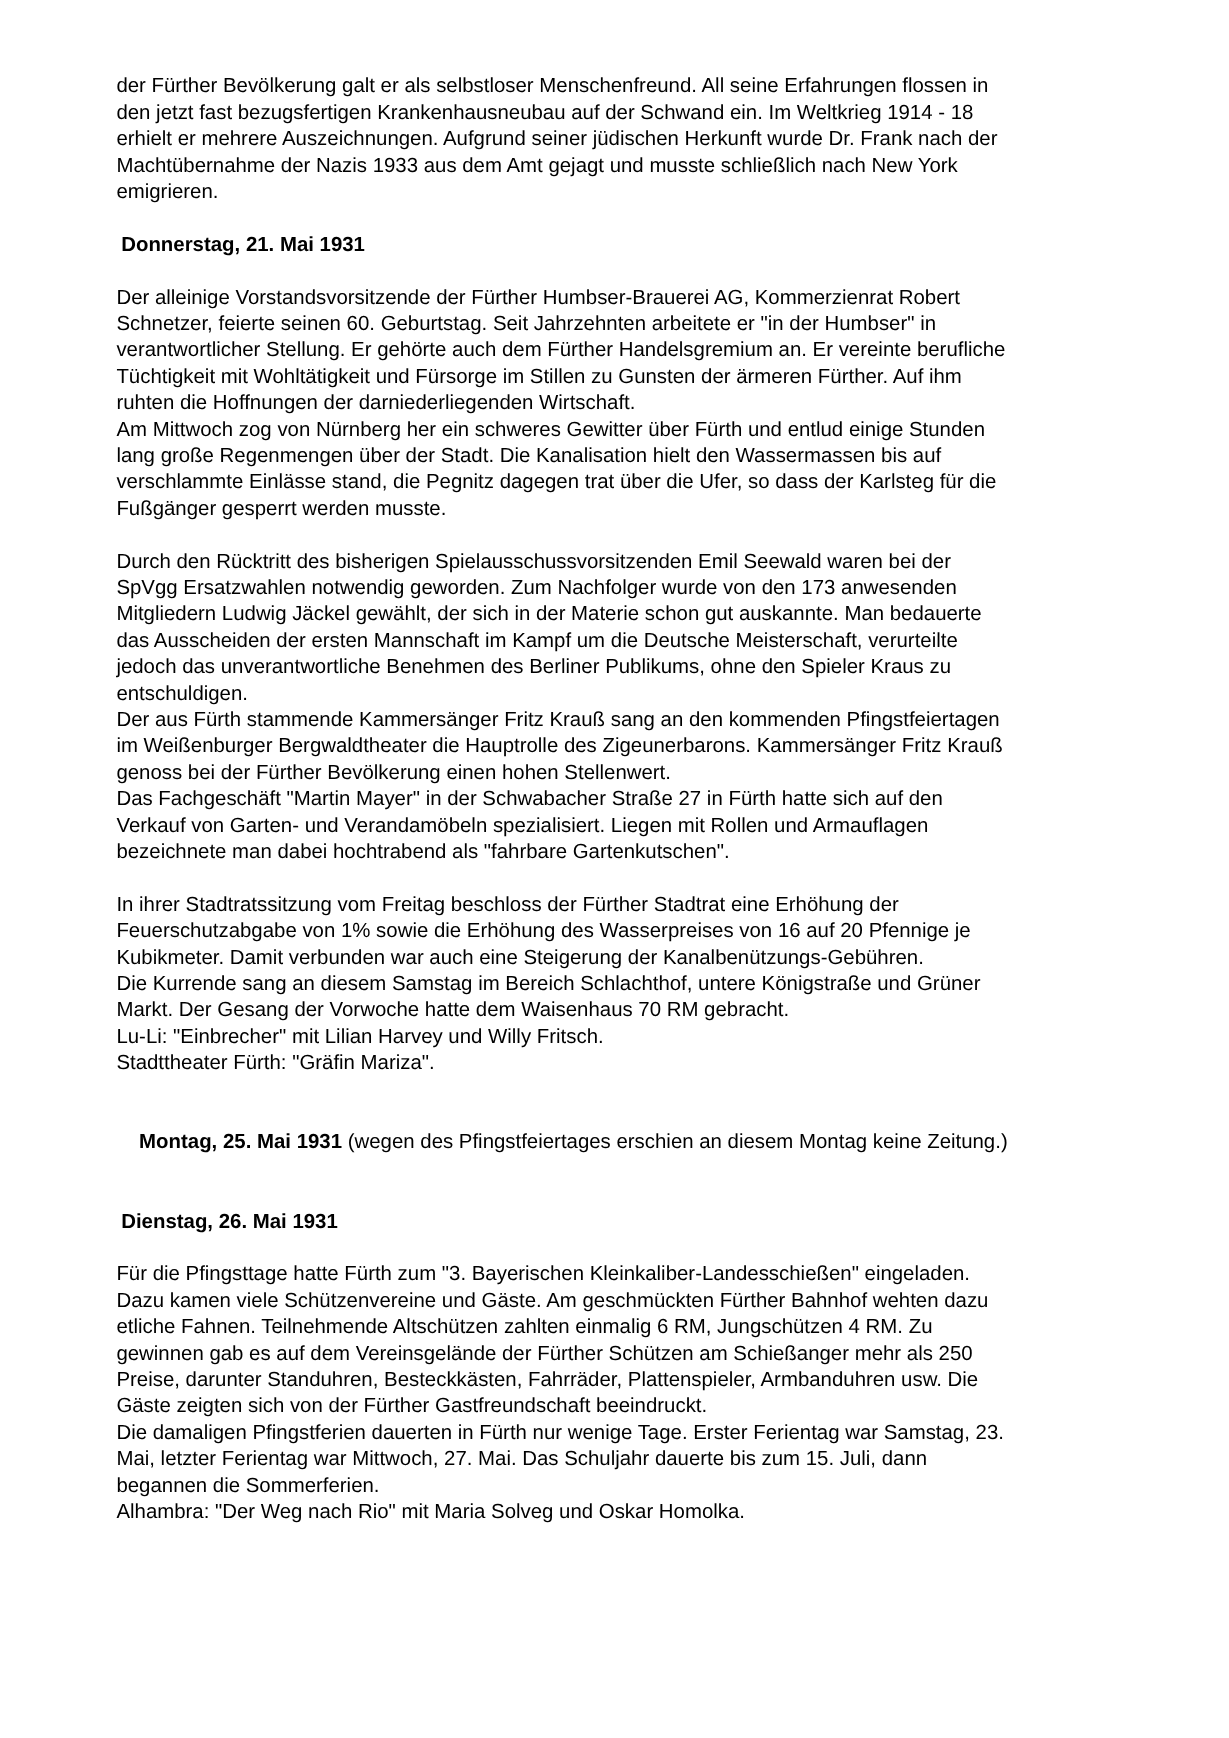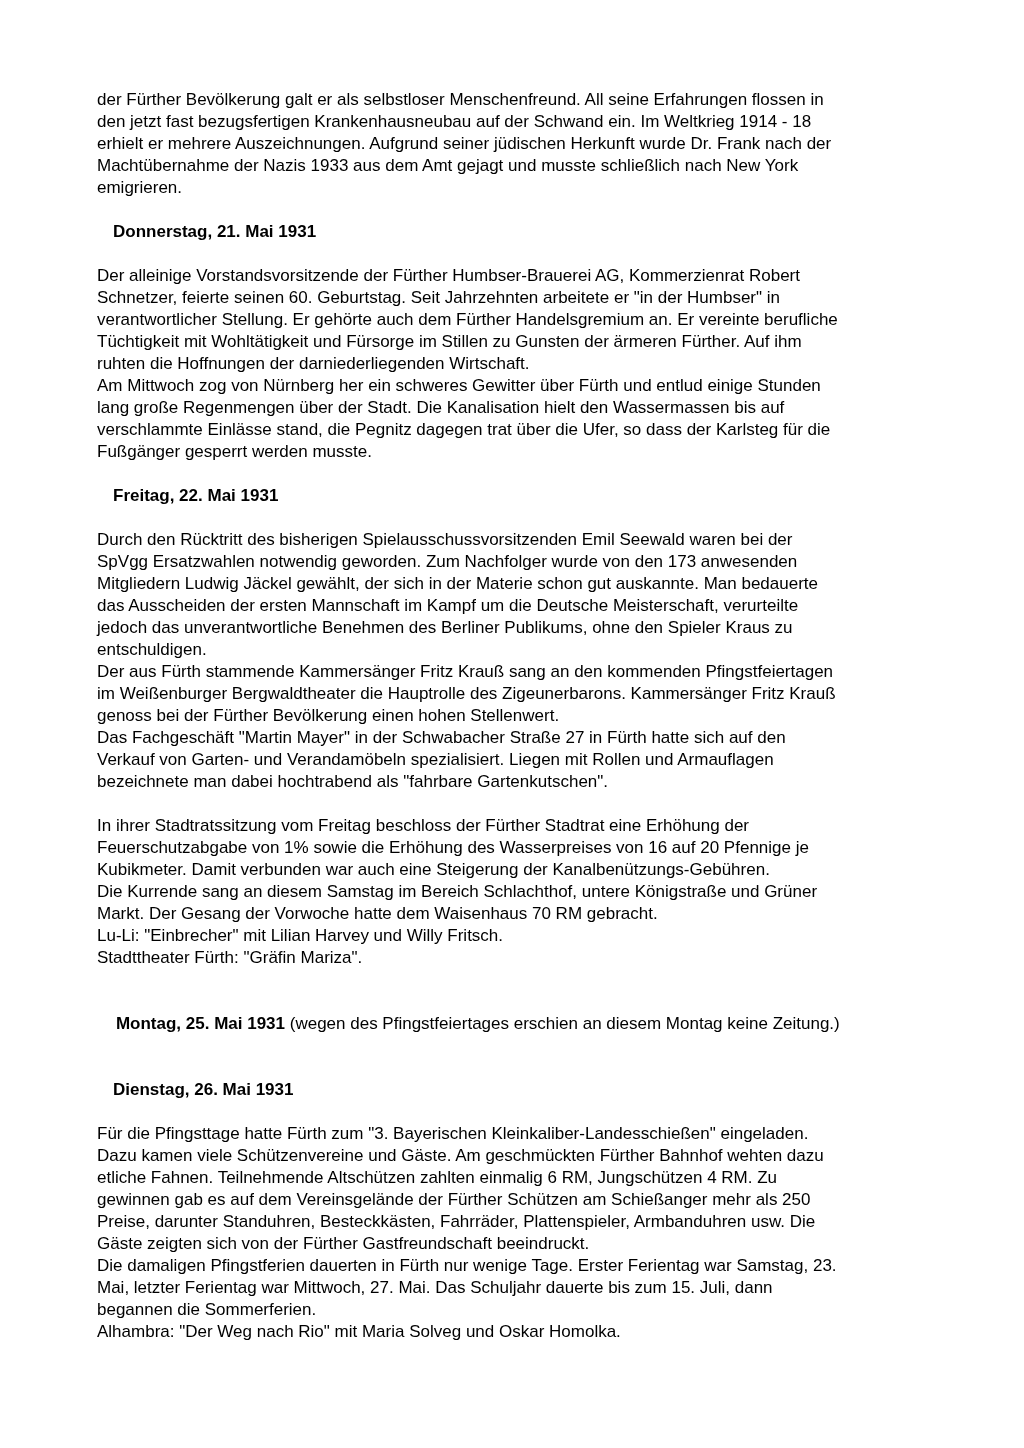--- a/index.html
+++ b/index.html
@@ -9,34 +9,34 @@
   }
   body {
     width: 1024px;
     height: 1448px;
     overflow: hidden;
   }
   .doc-page {
     box-sizing: border-box;
     width: 1024px;
     height: 1448px;
-    padding: 89px 60px 0 97px;
+    padding: 61px 60px 0 97px;
     background: #ffffff;
     color: #000000;
     font-family: "Liberation Sans", "DejaVu Sans", sans-serif;
     font-size: 17px;
     line-height: 22px;
   }
   .para {
     white-space: pre-line;
     margin: 0 0 22px 0;
     font-weight: normal;
   }
   .head {
-    margin: 0 0 22px 16px;
+    margin: 0 0 22px 4px;
     font-weight: bold;
     font-size: 17px;
     line-height: 22px;
   }
   .head-line {
     margin: 0 0 22px 0;
     white-space: pre-wrap;
   }
   .head-line .bold-part {
     font-weight: bold;
@@ -62,21 +62,20 @@
   <p class="para">Der alleinige Vorstandsvorsitzende der Fürther Humbser-Brauerei AG, Kommerzienrat Robert
 Schnetzer, feierte seinen 60. Geburtstag. Seit Jahrzehnten arbeitete er "in der Humbser" in
 verantwortlicher Stellung. Er gehörte auch dem Fürther Handelsgremium an. Er vereinte berufliche
 Tüchtigkeit mit Wohltätigkeit und Fürsorge im Stillen zu Gunsten der ärmeren Fürther. Auf ihm
 ruhten die Hoffnungen der darniederliegenden Wirtschaft.
 Am Mittwoch zog von Nürnberg her ein schweres Gewitter über Fürth und entlud einige Stunden
 lang große Regenmengen über der Stadt. Die Kanalisation hielt den Wassermassen bis auf
 verschlammte Einlässe stand, die Pegnitz dagegen trat über die Ufer, so dass der Karlsteg für die
 Fußgänger gesperrt werden musste.</p>
 
-  <h2 class="head">Freitag, 22. Mai 1931</h2>
 
   <p class="para">Durch den Rücktritt des bisherigen Spielausschussvorsitzenden Emil Seewald waren bei der
 SpVgg Ersatzwahlen notwendig geworden. Zum Nachfolger wurde von den 173 anwesenden
 Mitgliedern Ludwig Jäckel gewählt, der sich in der Materie schon gut auskannte. Man bedauerte
 das Ausscheiden der ersten Mannschaft im Kampf um die Deutsche Meisterschaft, verurteilte
 jedoch das unverantwortliche Benehmen des Berliner Publikums, ohne den Spieler Kraus zu
 entschuldigen.
 Der aus Fürth stammende Kammersänger Fritz Krauß sang an den kommenden Pfingstfeiertagen
 im Weißenburger Bergwaldtheater die Hauptrolle des Zigeunerbarons. Kammersänger Fritz Krauß
 genoss bei der Fürther Bevölkerung einen hohen Stellenwert.

